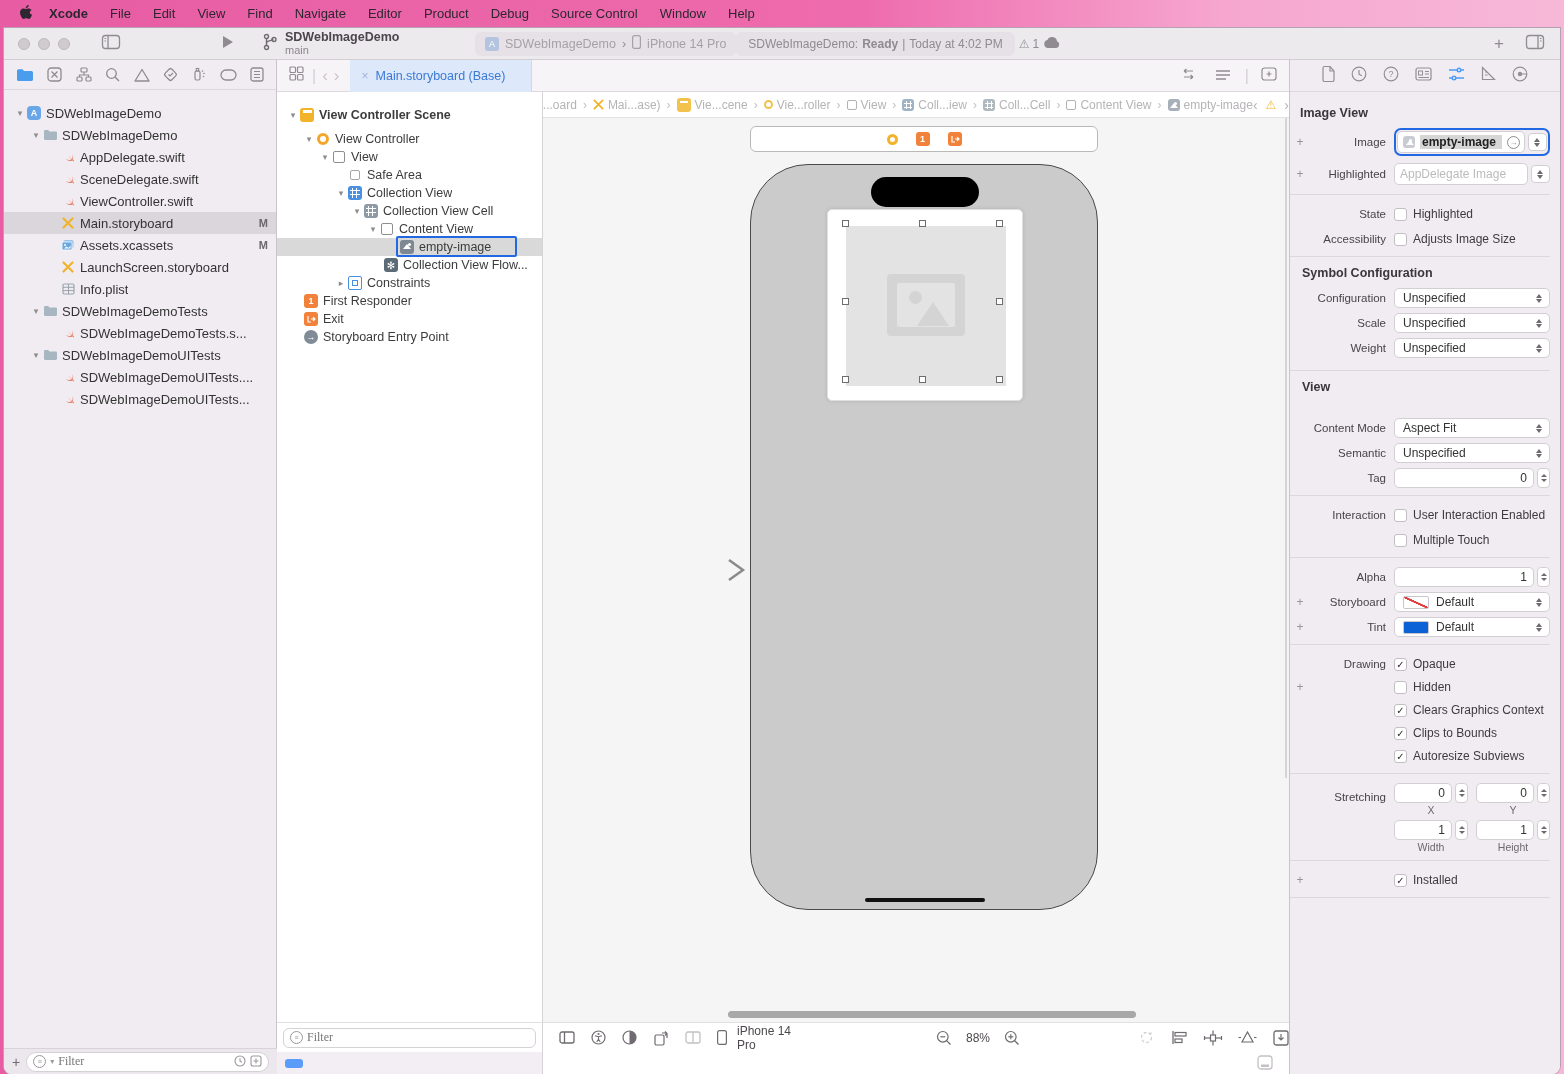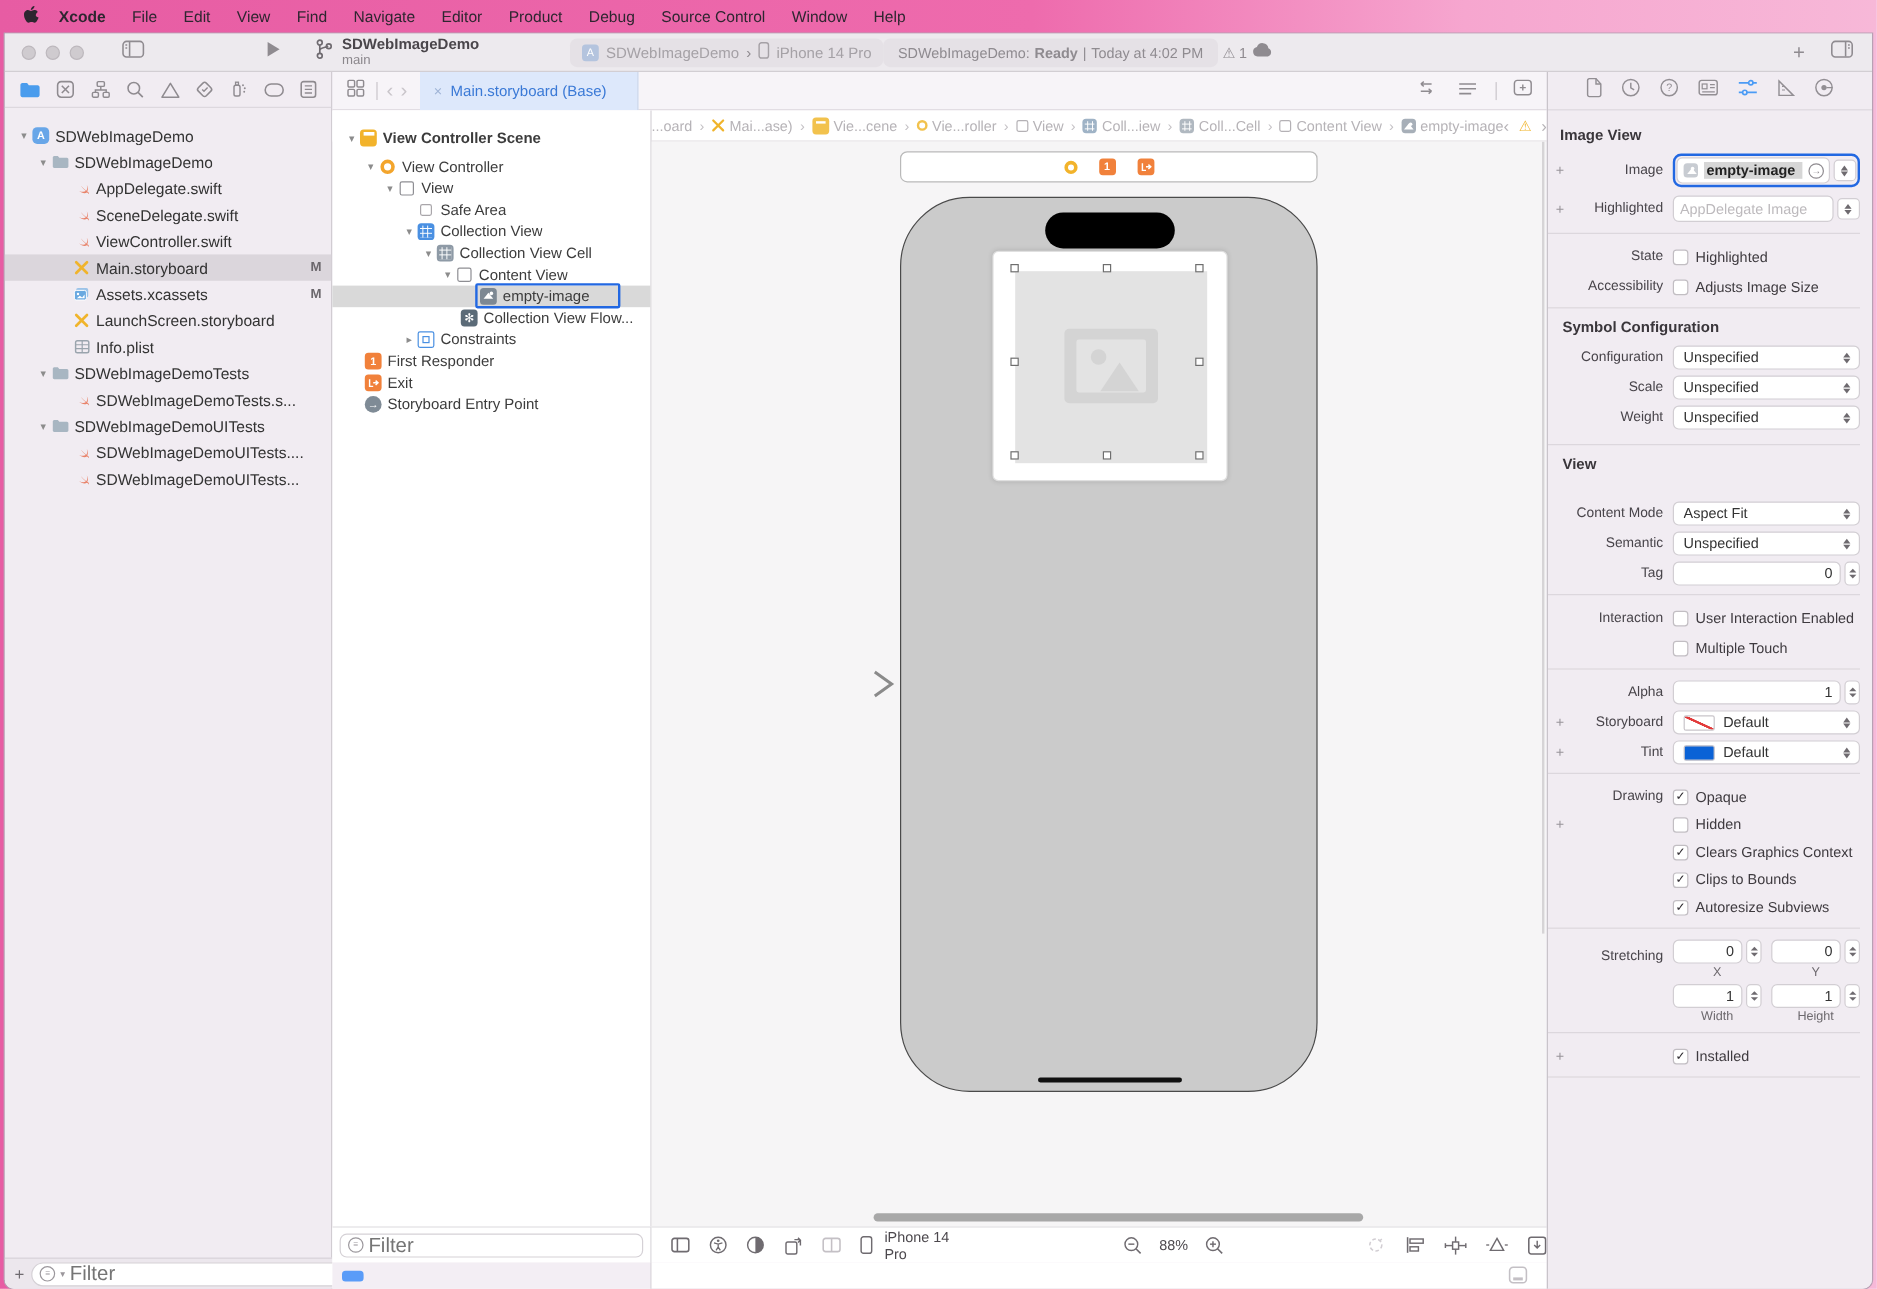--- a/index.html
+++ b/index.html
@@ -73,21 +73,21 @@
   .hscroll{position:absolute;left:185px;bottom:4px;width:408px;height:7px;background:#9a9a9a;border-radius:4px;opacity:.85;}
   .vscroll{position:absolute;right:2px;top:0;width:2px;height:660px;background:#d6d4d6;}
   
   .devbar{position:absolute;left:539px;right:271px;bottom:22px;height:30px;background:#fff;border-top:1px solid #e2dfe3;display:flex;align-items:center;color:#6f6b70;}
   .devbar svg{display:block;}
   .bstrip{position:absolute;left:539px;right:271px;bottom:0;height:22px;background:#fff;}
   .ofilterbar{position:absolute;left:273px;width:266px;bottom:22px;height:30px;background:#fff;border-top:1px solid #e2dfe3;border-right:1px solid #d6d2d7;display:flex;align-items:center;padding:0 6px;}
   .ostrip{position:absolute;left:273px;width:266px;bottom:0;height:22px;background:#f3eef4;border-right:1px solid #d6d2d7;}
   .navbottom{position:absolute;left:0;width:273px;bottom:0;height:26px;background:#ece7ed;border-top:1px solid #d8d3d9;display:flex;align-items:center;padding:0 8px;gap:6px;}
   .filterfield{flex:1;height:20px;background:#fff;border:1px solid #d5d1d6;border-radius:10px;display:flex;align-items:center;padding:0 6px;gap:4px;color:#9b979c;}
-  .filterfield input{border:none;outline:none;flex:1;font-size:17px;color:#555;background:transparent;font-family:Liberation Sans, sans-serif;min-width:0;}
+  .filterfield input{border:none;outline:none;flex:1;font-size:12px;color:#555;background:transparent;font-family:Liberation Serif, serif;min-width:0;}
   .fglyph{width:13px;height:13px;border:1px solid #9b979c;border-radius:50%;font-size:7px;display:flex;align-items:center;justify-content:center;color:#9b979c;}
   
   .insptabs{height:32px;display:flex;align-items:center;justify-content:center;gap:16px;border-bottom:1px solid #ddd8de;}
   .inspbody{position:absolute;left:0;right:0;top:32px;bottom:0;overflow:hidden;padding:8px 10px 0 10px;font-size:12px;color:#3e3a3f;}
   .sechead{font-weight:bold;font-size:12.5px;color:#3a363b;margin:6px 0 8px 2px;}
   .irow{display:flex;align-items:center;margin-bottom:5px;position:relative;min-height:20px;}
   .ilabel{flex:0 0 86px;text-align:right;margin-right:8px;white-space:nowrap;font-size:11.5px;color:#48444a;}
   .ictrl{flex:1;display:flex;align-items:center;min-width:0;}
   .plusmark{position:absolute;left:-6px;color:#98949a;font-size:12px;width:12px;text-align:center;}
   .popup{flex:1;height:20px;background:#fff;border:1px solid #d2ced3;border-radius:5px;display:flex;align-items:center;padding:0 2px 0 8px;font-size:12px;color:#333;}

